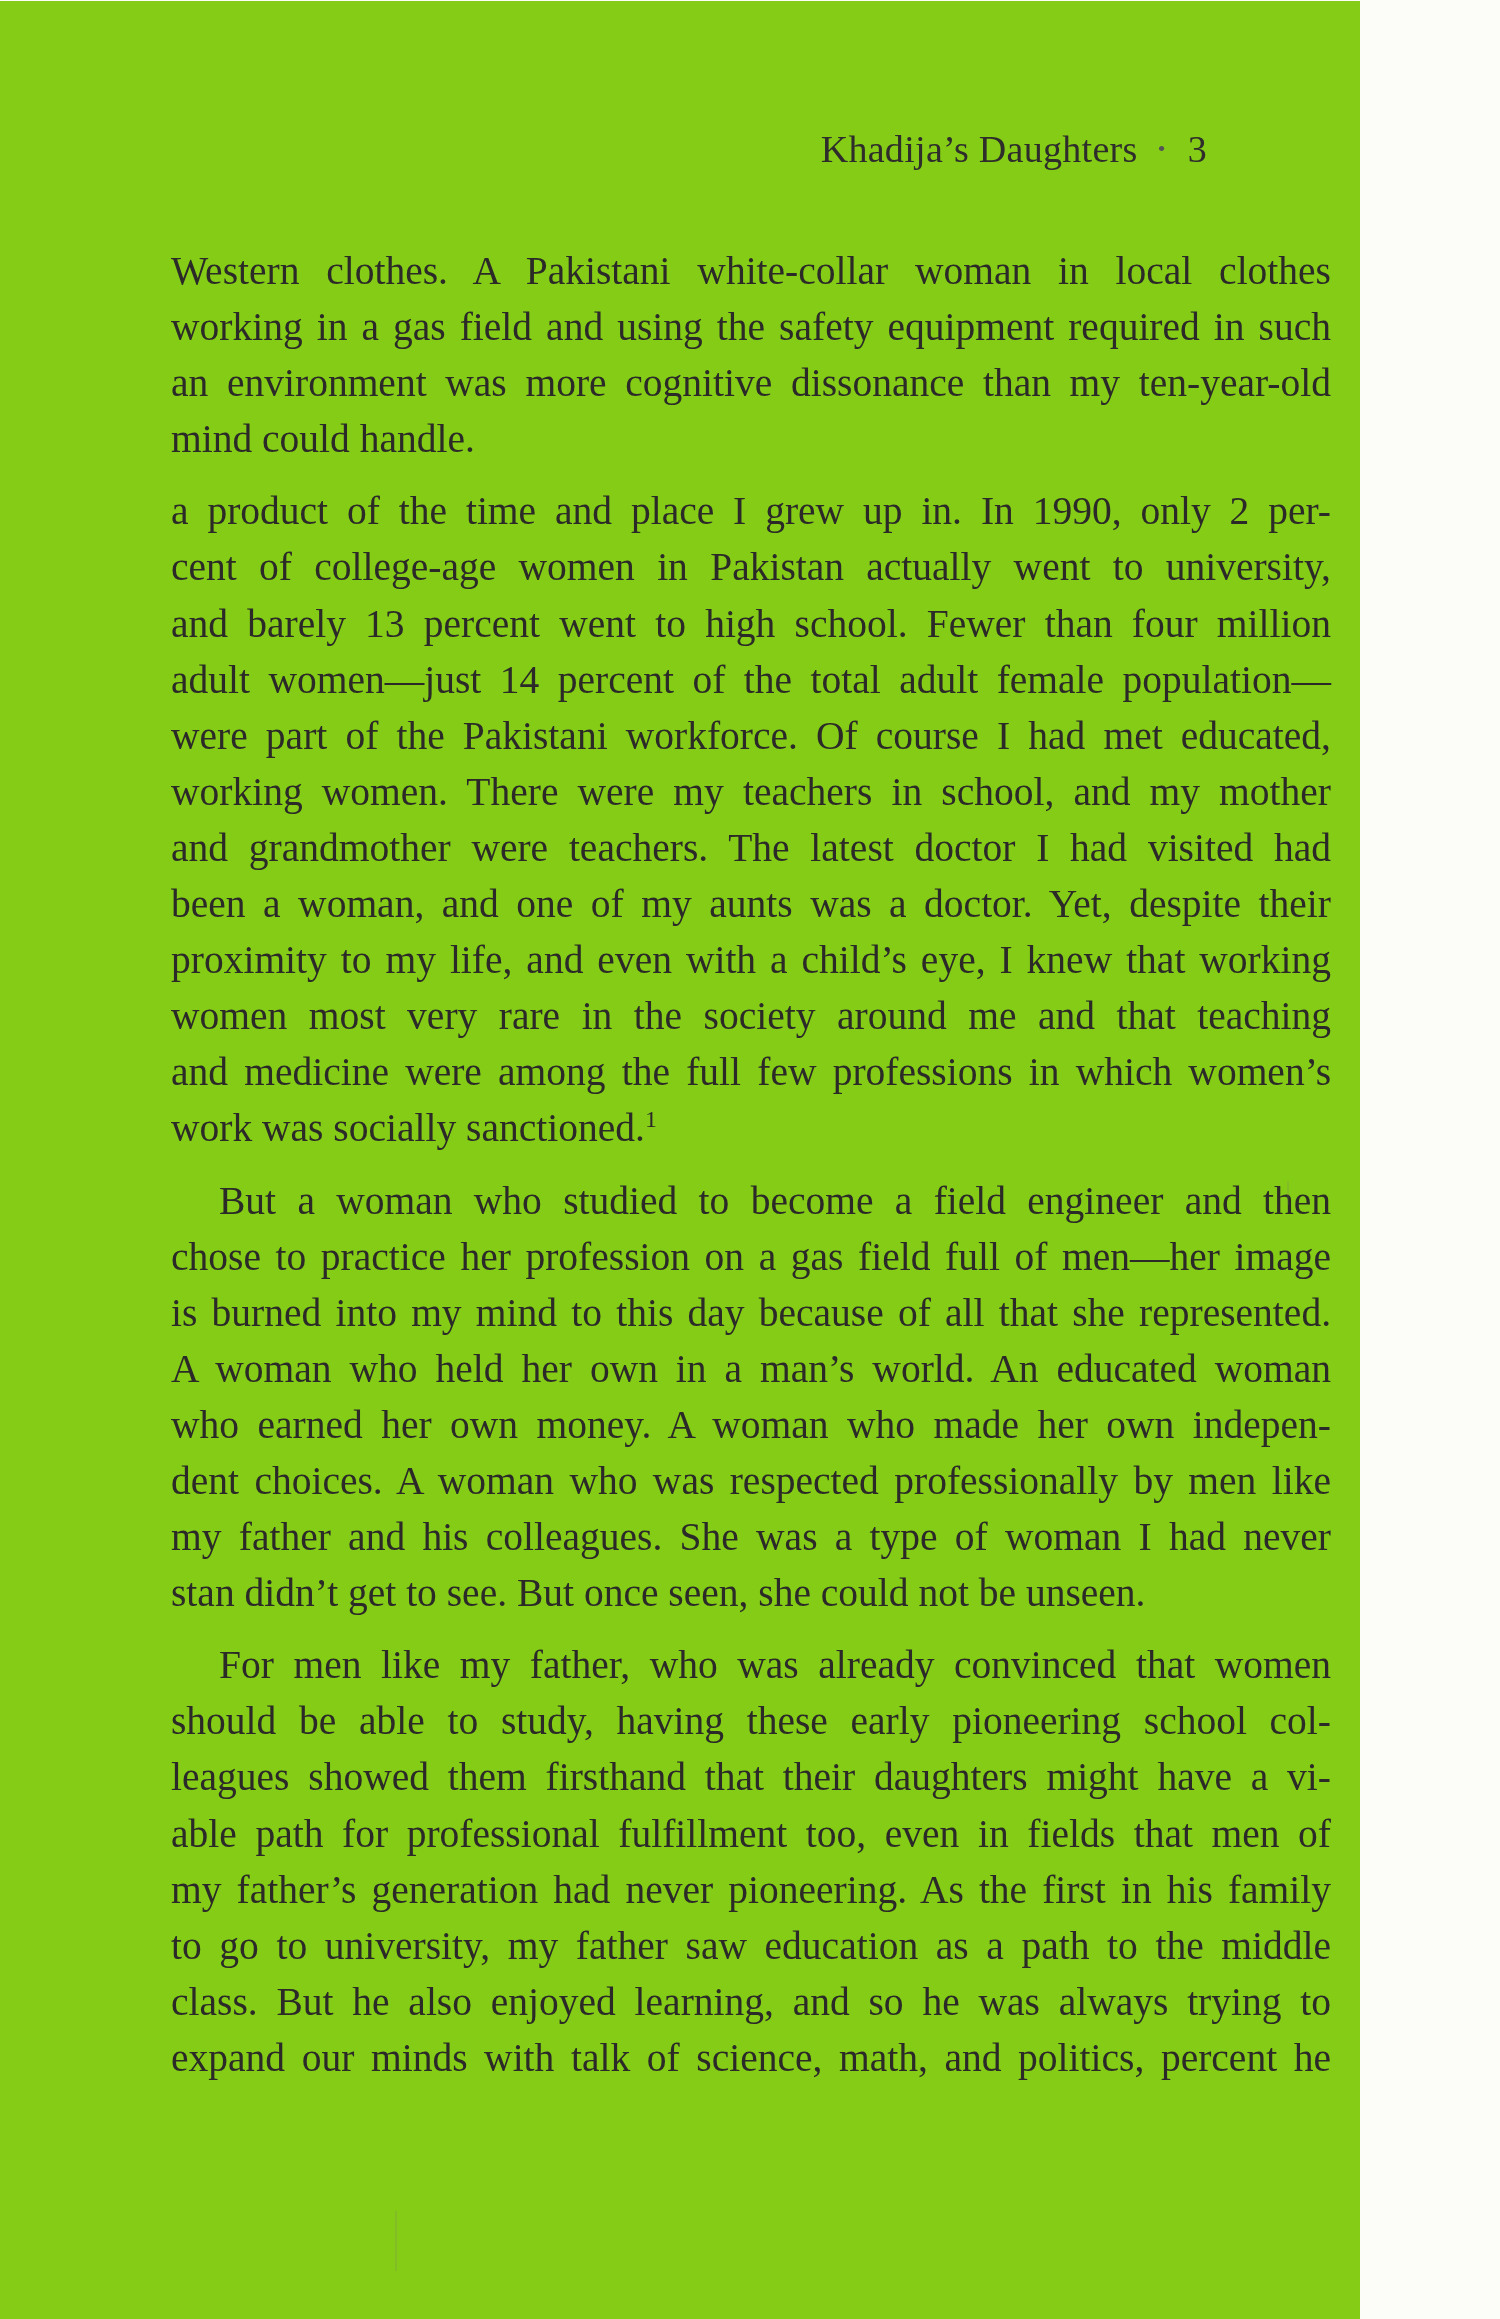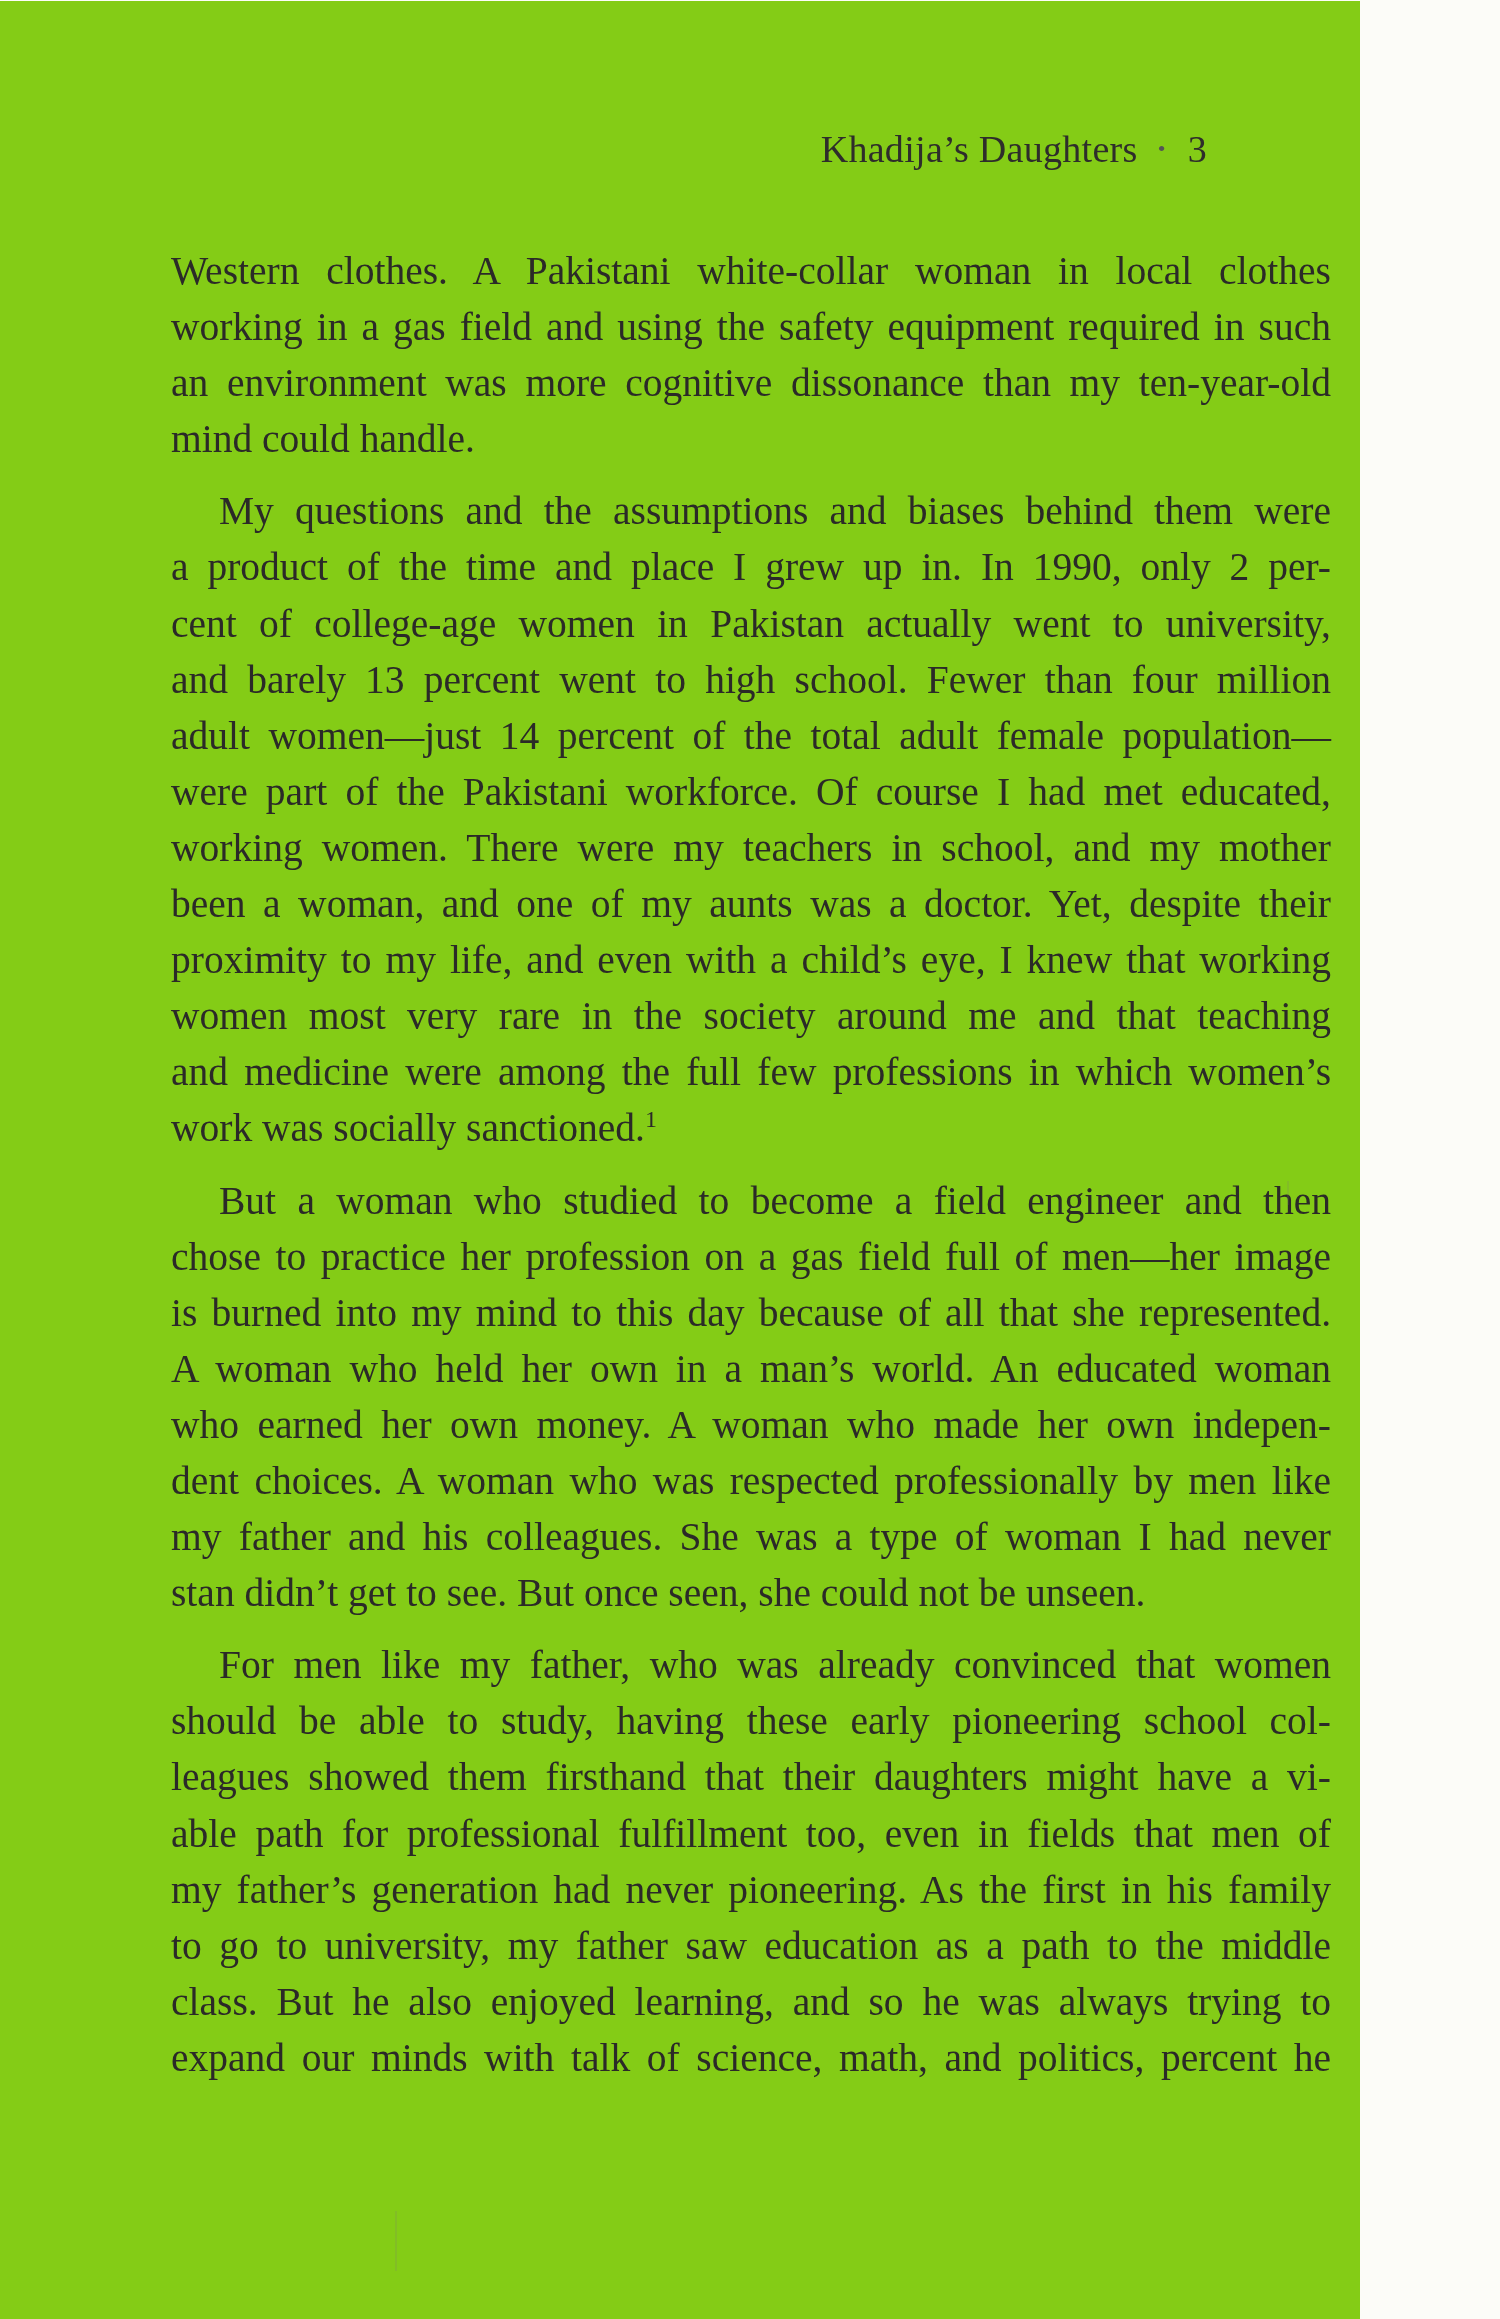--- a/index.html
+++ b/index.html
@@ -91,27 +91,27 @@
   <div class="body-text">
 
     <p>
       <span class="line">Western clothes. A Pakistani white-collar woman in local clothes</span>
       <span class="line">working in a gas field and using the safety equipment required in such</span>
       <span class="line">an environment was more cognitive dissonance than my ten-year-old</span>
       <span class="line last">mind could handle.</span>
     </p>
 
     <p>
-      <span class="line first-indent">My questions and the assumptions and biases behind them were</span>
       <span class="line">a product of the time and place I grew up in. In 1990, only 2 per-</span>
       <span class="line">cent of college-age women in Pakistan actually went to university,</span>
       <span class="line">and barely 13 percent went to high school. Fewer than four million</span>
       <span class="line">adult women—just 14 percent of the total adult female population—</span>
       <span class="line">were part of the Pakistani workforce. Of course I had met educated,</span>
       <span class="line">working women. There were my teachers in school, and my mother</span>
+      <span class="line">and grandmother were teachers. The latest doctor I had visited had</span>
       <span class="line">been a woman, and one of my aunts was a doctor. Yet, despite their</span>
       <span class="line">proximity to my life, and even with a child’s eye, I knew that working</span>
       <span class="line">women most very rare in the society around me and that teaching</span>
       <span class="line">and medicine were among the full few professions in which women’s</span>
       <span class="line last"><span>work was socially sanctioned.</span><sup class="fn">1</sup></span>
     </p>
 
     <p>
       <span class="line first-indent">But a woman who studied to become a field engineer and then</span>
       <span class="line">chose to practice her profession on a gas field full of men—her image</span>

